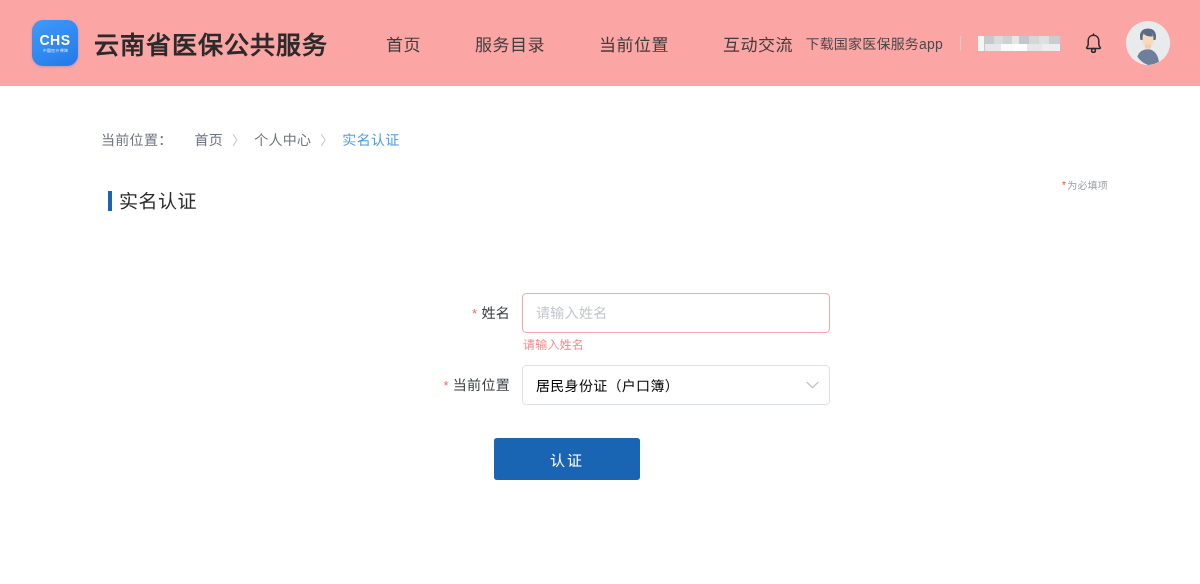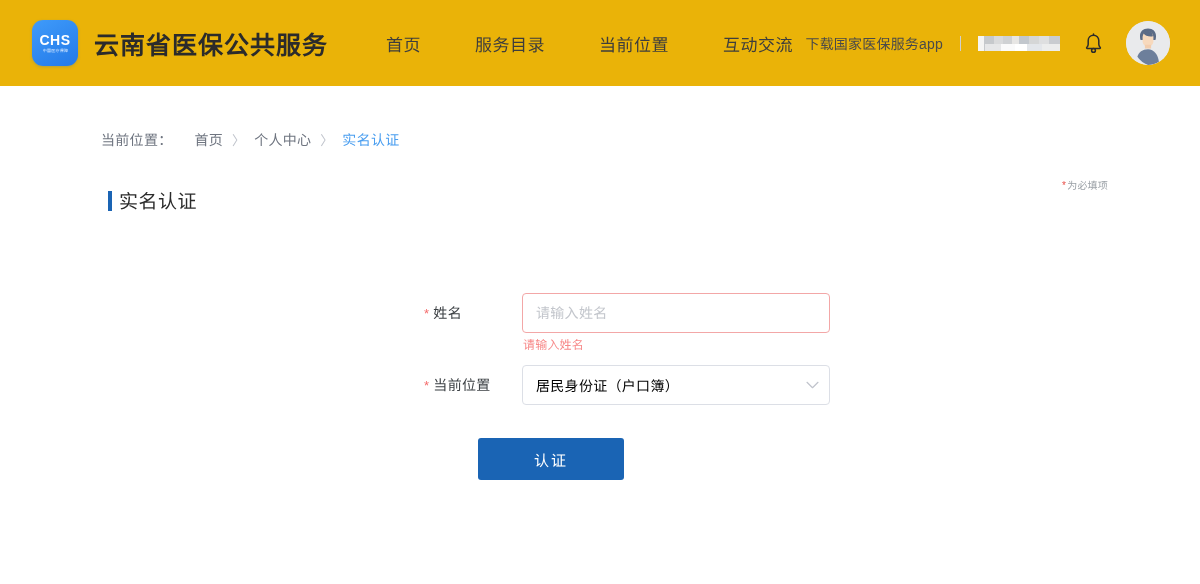--- a/index.html
+++ b/index.html
@@ -10,21 +10,21 @@
     overflow: hidden;
     background: #ffffff;
     font-family: "Liberation Sans", "DejaVu Sans", sans-serif;
     -webkit-font-smoothing: antialiased;
   }
 
   
   .header {
     position: relative;
     height: 86px;
-    background: #eab308;
+    background: #fca5a5;
     display: flex;
     align-items: center;
     padding: 0 30px 0 32px;
   }
   .header-shadow {
     position: absolute;
     left: 0; top: 86px;
     width: 1200px; height: 14px;
     background: linear-gradient(to bottom, #f2f3f5 0%, #fafafa 55%, #ffffff 100%);
     pointer-events: none;
@@ -217,20 +217,21 @@
     padding-left: 424px;
   }
   .form-row {
     display: flex;
     align-items: flex-start;
     margin-bottom: 11px;
     height: 42px;
   }
   .form-label {
     width: 98px;
+    text-align: right;
     padding-right: 12px;
     font-size: 14px;
     color: #3c4044;
     line-height: 40px;
     white-space: nowrap;
     letter-spacing: .3px;
     flex: 0 0 auto;
   }
   .form-label .star {
     color: #f56c6c;
@@ -295,21 +296,21 @@
 
   .row-gap { margin-bottom: 30px; }
   .row-gap2 { margin-bottom: 31px; }
 
   .submit-row {
     display: flex;
     padding-left: 424px;
     margin-top: 30px;
   }
   .submit-btn {
-    margin-left: 54px;
+    margin-left: 70px;
     width: 146px; height: 42px;
     background: #1a64b4;
     border: none;
     border-radius: 3px;
     color: #ffffff;
     font-size: 15px;
     letter-spacing: 2px;
     cursor: pointer;
     font-family: "Liberation Sans", "DejaVu Sans", sans-serif;
   }

